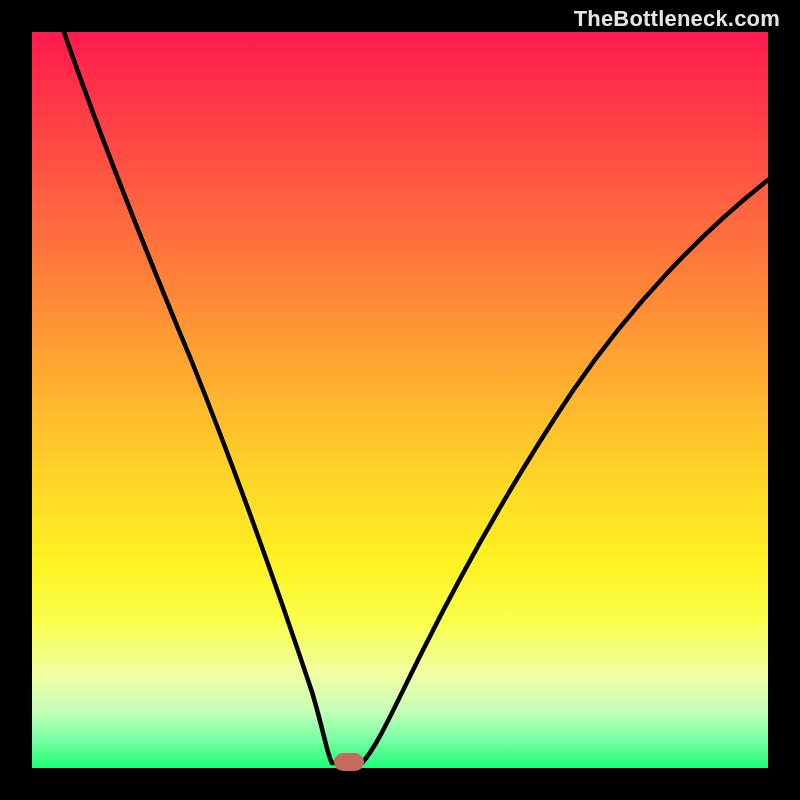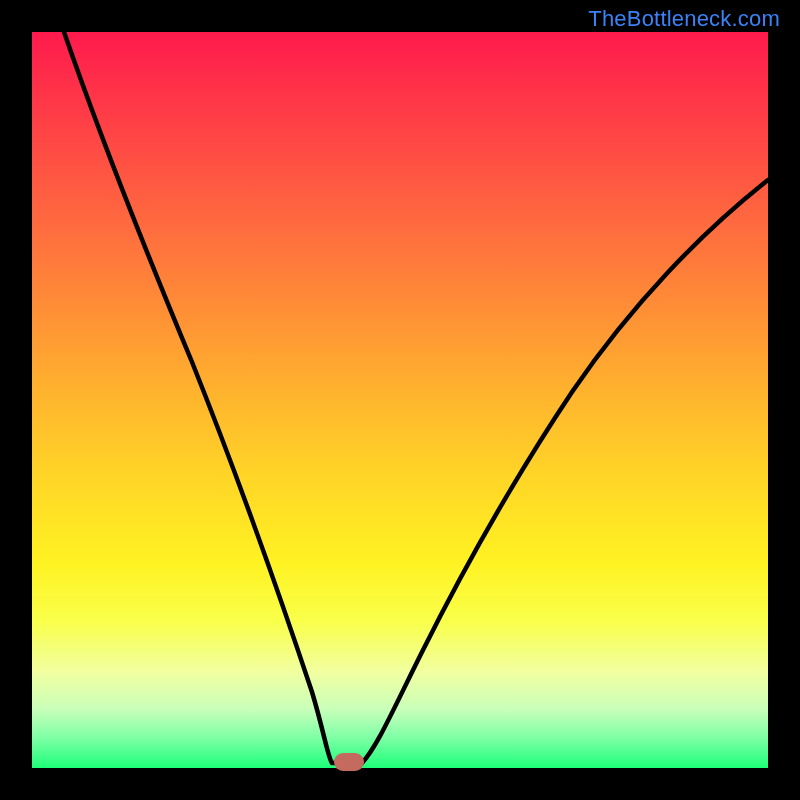--- a/index.html
+++ b/index.html
@@ -38,23 +38,23 @@
       #f1ffa1 87%,
       #c9ffb9 92%,
       #7bffa5 96%,
       #1dff78 100%
     );
   }
   .watermark {
     position: absolute;
     top: 6px;
     right: 20px;
-    color: #3b82f6;
+    color: #e5e5e5;
     font-size: 22px;
-    font-weight: 400;
+    font-weight: 700;
     letter-spacing: 0.2px;
     user-select: none;
   }
   svg.curve {
     position: absolute;
     left: 0;
     top: 0;
     width: 736px;
     height: 736px;
     overflow: visible;

